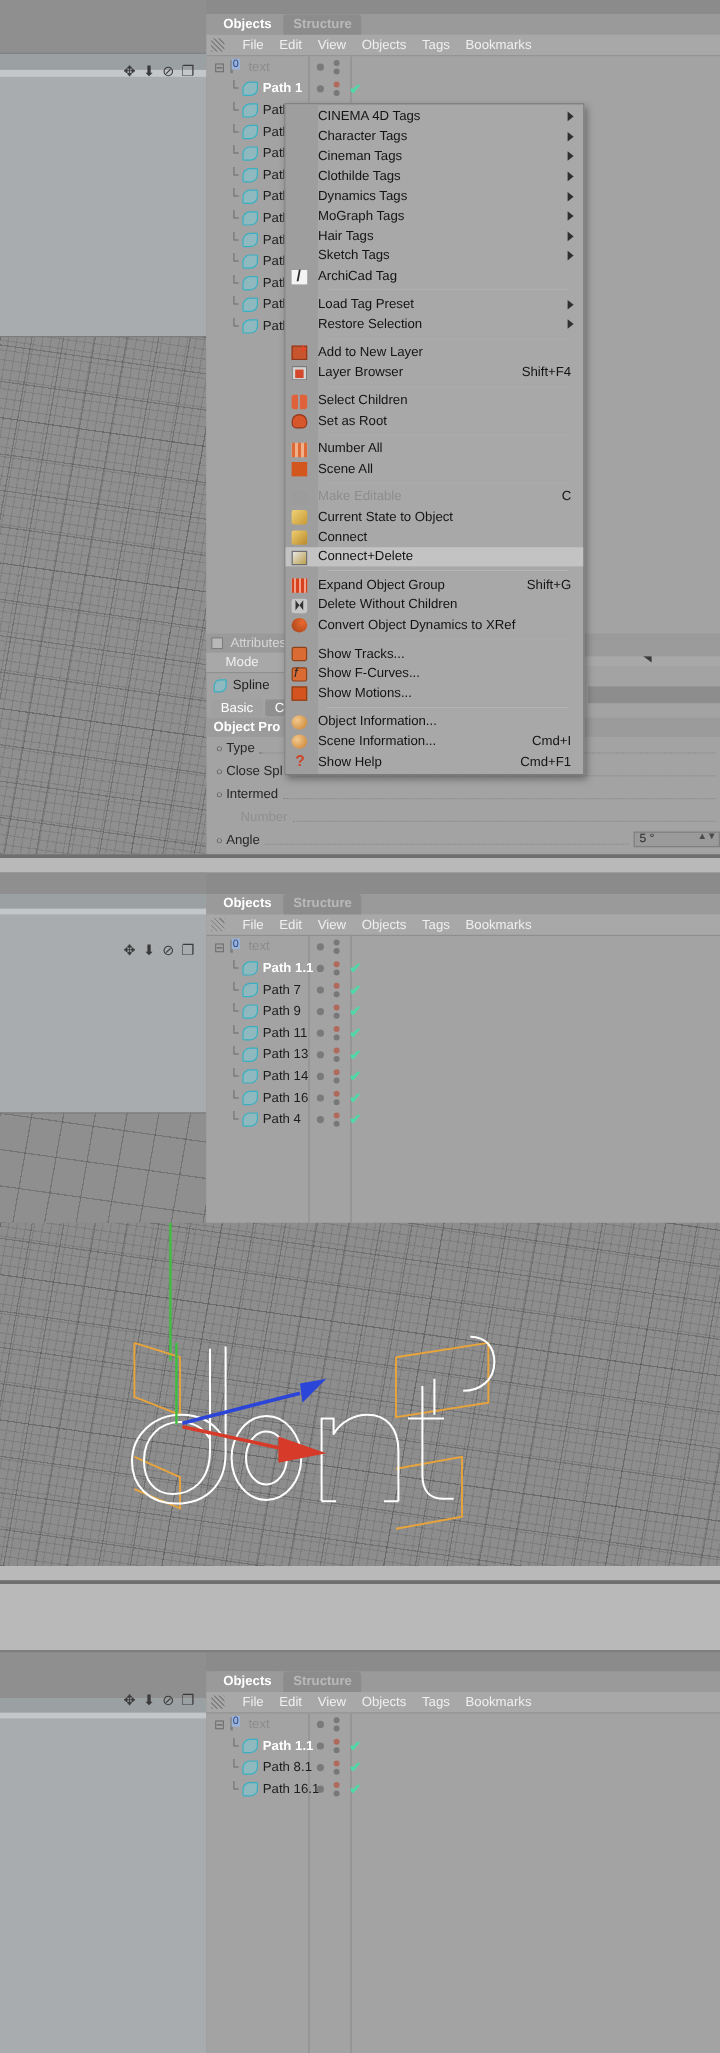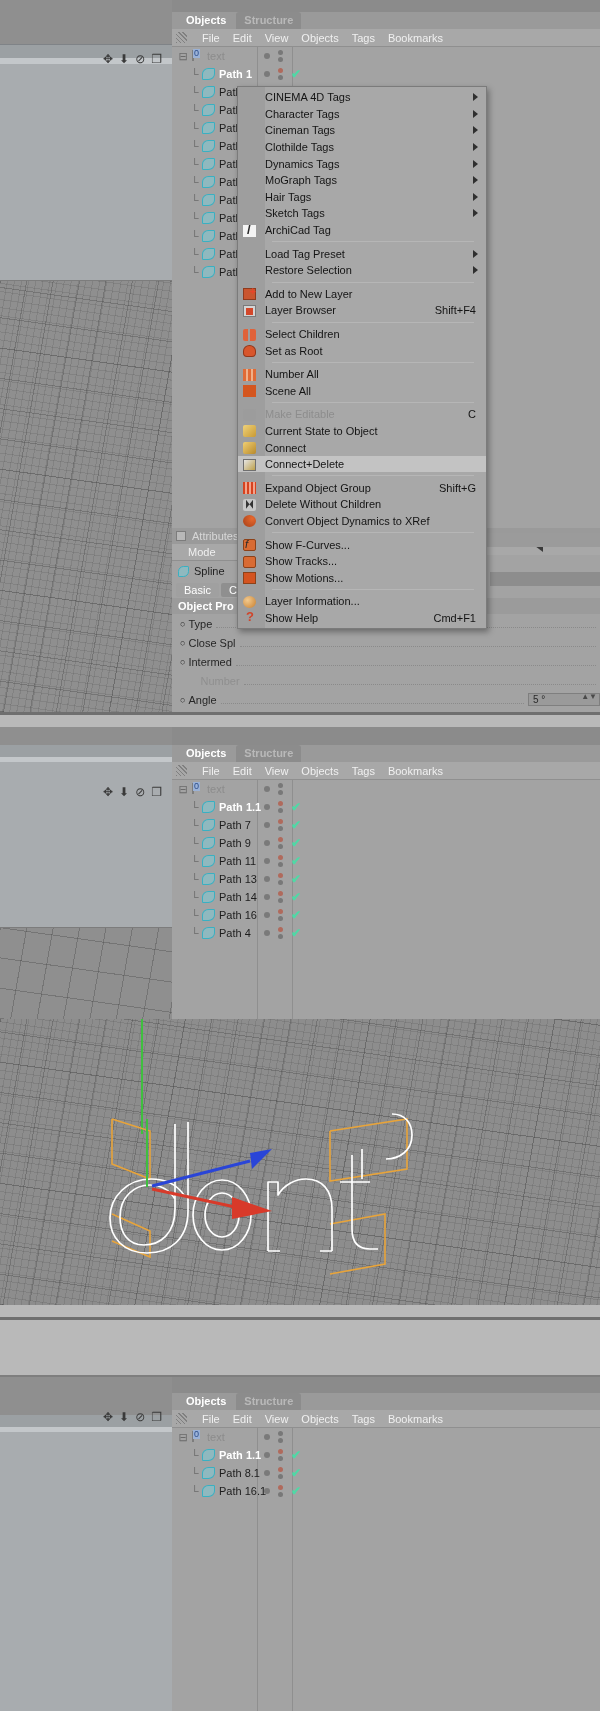--- a/index.html
+++ b/index.html
@@ -616,42 +616,49 @@
           </div>
           <div class="ctxrow">
             <span class="ctx-ico">
               <span class="mi xref"></span>
             </span>
             <span class="ctx-label">Convert Object Dynamics to XRef</span>
           </div>
           <div class="ctx-sep"></div>
           <div class="ctxrow">
             <span class="ctx-ico">
+              <span class="mi tracks"></span>
+            </span>
+            <span class="ctx-label">Show Tracks...</span>
+          </div>
+          <div class="ctxrow">
+            <span class="ctx-ico">
               <span class="mi fcurve"></span>
             </span>
             <span class="ctx-label">Show F-Curves...</span>
           </div>
           <div class="ctxrow">
             <span class="ctx-ico">
-              <span class="mi tracks"></span>
-            </span>
-            <span class="ctx-label">Show Tracks...</span>
-          </div>
-          <div class="ctxrow">
-            <span class="ctx-ico">
               <span class="mi motions"></span>
             </span>
             <span class="ctx-label">Show Motions...</span>
           </div>
           <div class="ctx-sep"></div>
           <div class="ctxrow">
             <span class="ctx-ico">
               <span class="mi info"></span>
             </span>
-            <span class="ctx-label">Layer Information...</span>
+            <span class="ctx-label">Object Information...</span>
+          </div>
+          <div class="ctxrow">
+            <span class="ctx-ico">
+              <span class="mi info"></span>
+            </span>
+            <span class="ctx-label">Scene Information...</span>
+            <span class="ctx-key">Cmd+I</span>
           </div>
           <div class="ctxrow">
             <span class="ctx-ico">
               <span class="mi help"></span>
             </span>
             <span class="ctx-label">Show Help</span>
             <span class="ctx-key">Cmd+F1</span>
           </div>
         </div>
     </div>

